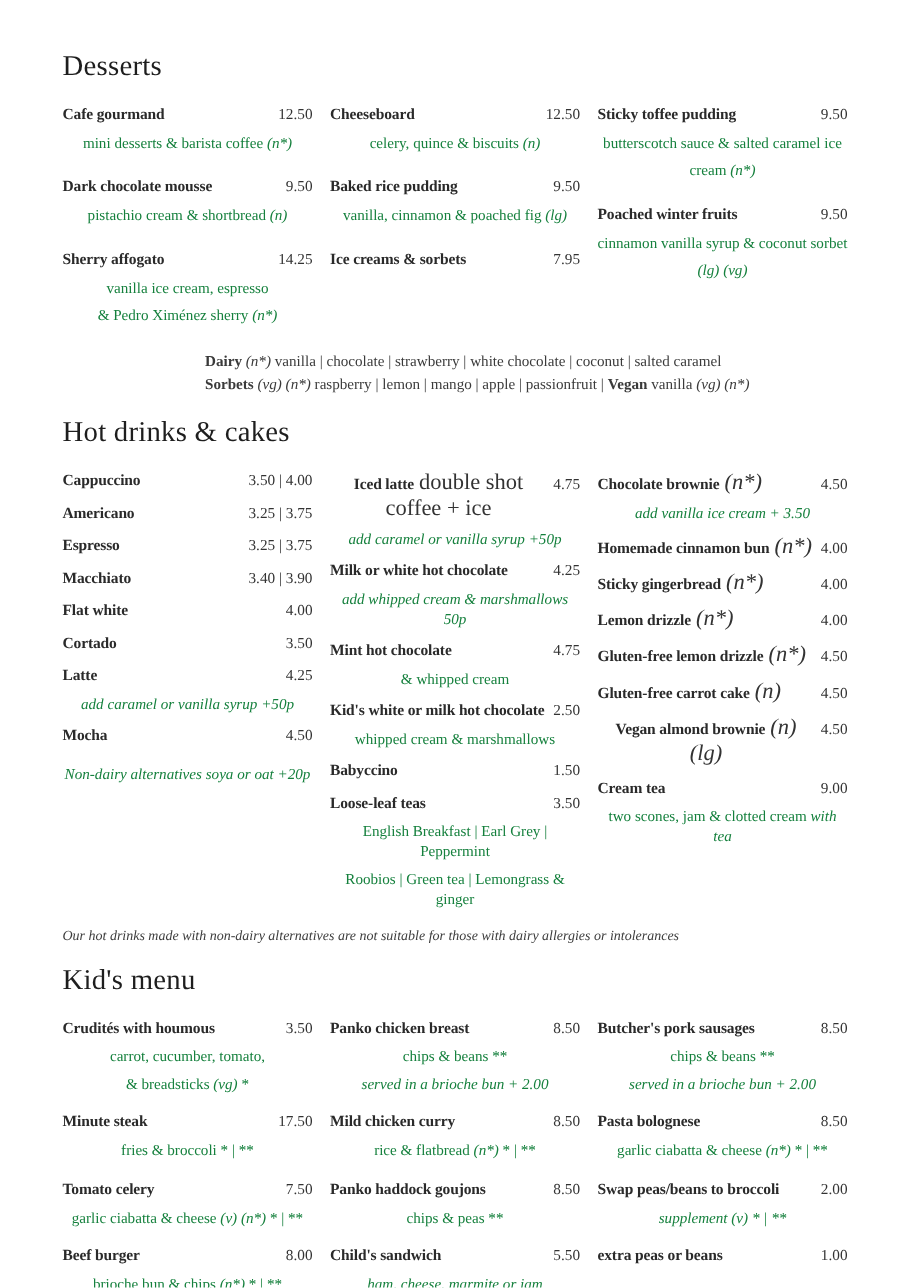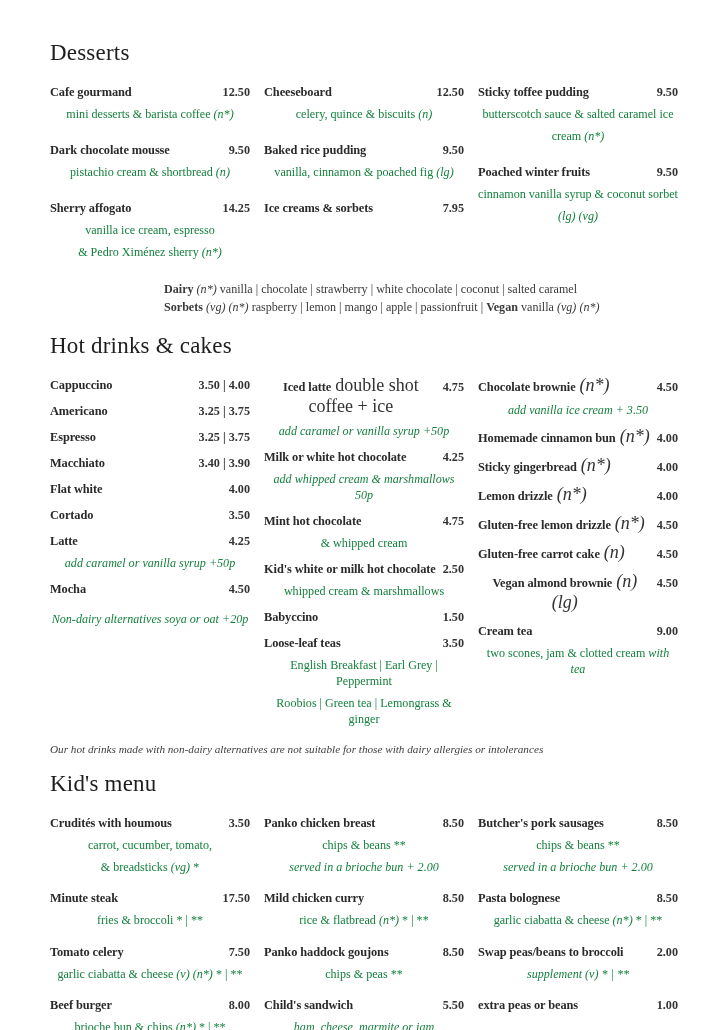--- a/index.html
+++ b/index.html
@@ -19,21 +19,21 @@
   .col{flex:1;min-width:0;display:flex;flex-direction:column;}
   .item{margin-bottom:12px;text-align:center;}
   .s0 .item{margin-bottom:18px;}
   .s1 .item{margin-bottom:8px;}
   .s2 .item{margin-bottom:13px;}
   .name-row{display:flex;justify-content:space-between;align-items:baseline;}
   .name-wrap{padding-right:5px;}
   .item-name{font-weight:700;font-size:12.4px;line-height:1.18;color:#2a2a2a;letter-spacing:-.1px;}
   .item-note{font-style:italic;font-weight:400;font-size:18px;color:#333;margin-left:4px;}
   .item-note.up{font-style:normal;}
-  .item-price{font-size:12.2px;color:#333;white-space:nowrap;font-weight:bold;}
+  .item-price{font-size:12.2px;color:#333;white-space:nowrap;}
   .desc{font-size:12.1px;line-height:1.33;color:#15803d;margin-top:6px;}
   .it{font-style:italic;}
   .bd{font-weight:700;}
   .flavours{margin-left:114px;margin-top:2px;font-size:12.1px;line-height:1.5;color:#3a3a3a;}
   .footnote{font-style:italic;font-size:11.2px;color:#3d3d3d;margin-top:8px;}
 </style>
 </head>
 <body>
 
 <div class="page">

